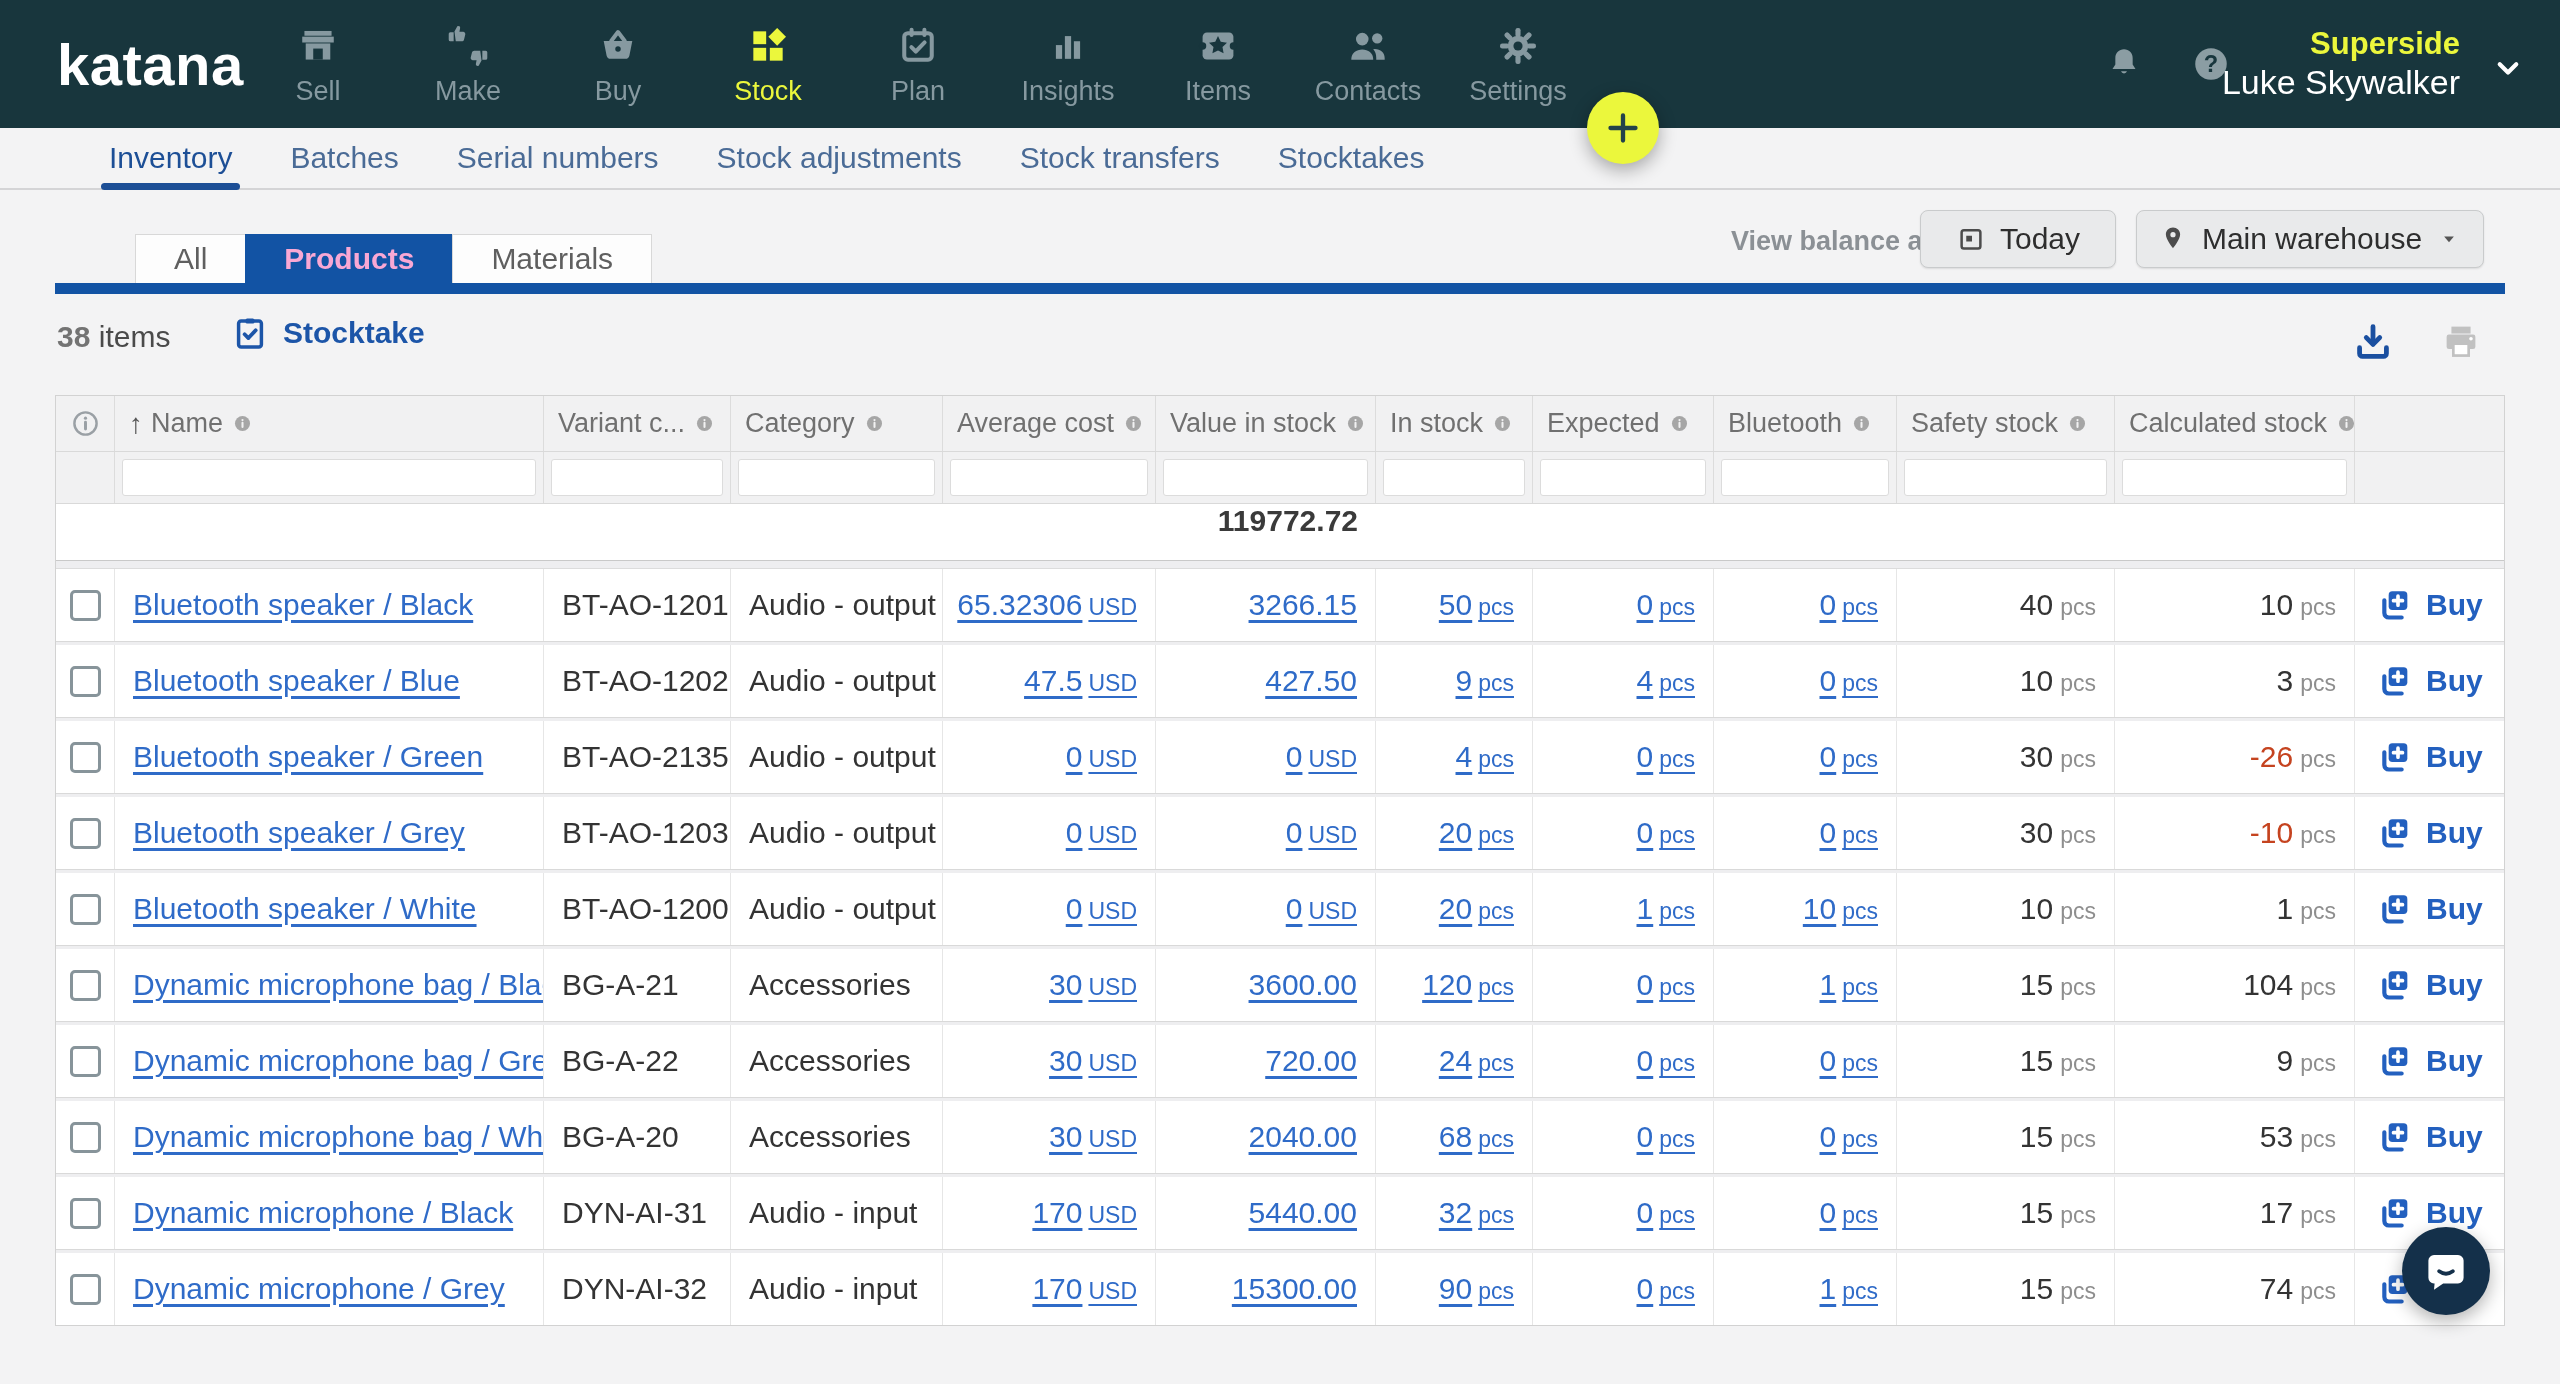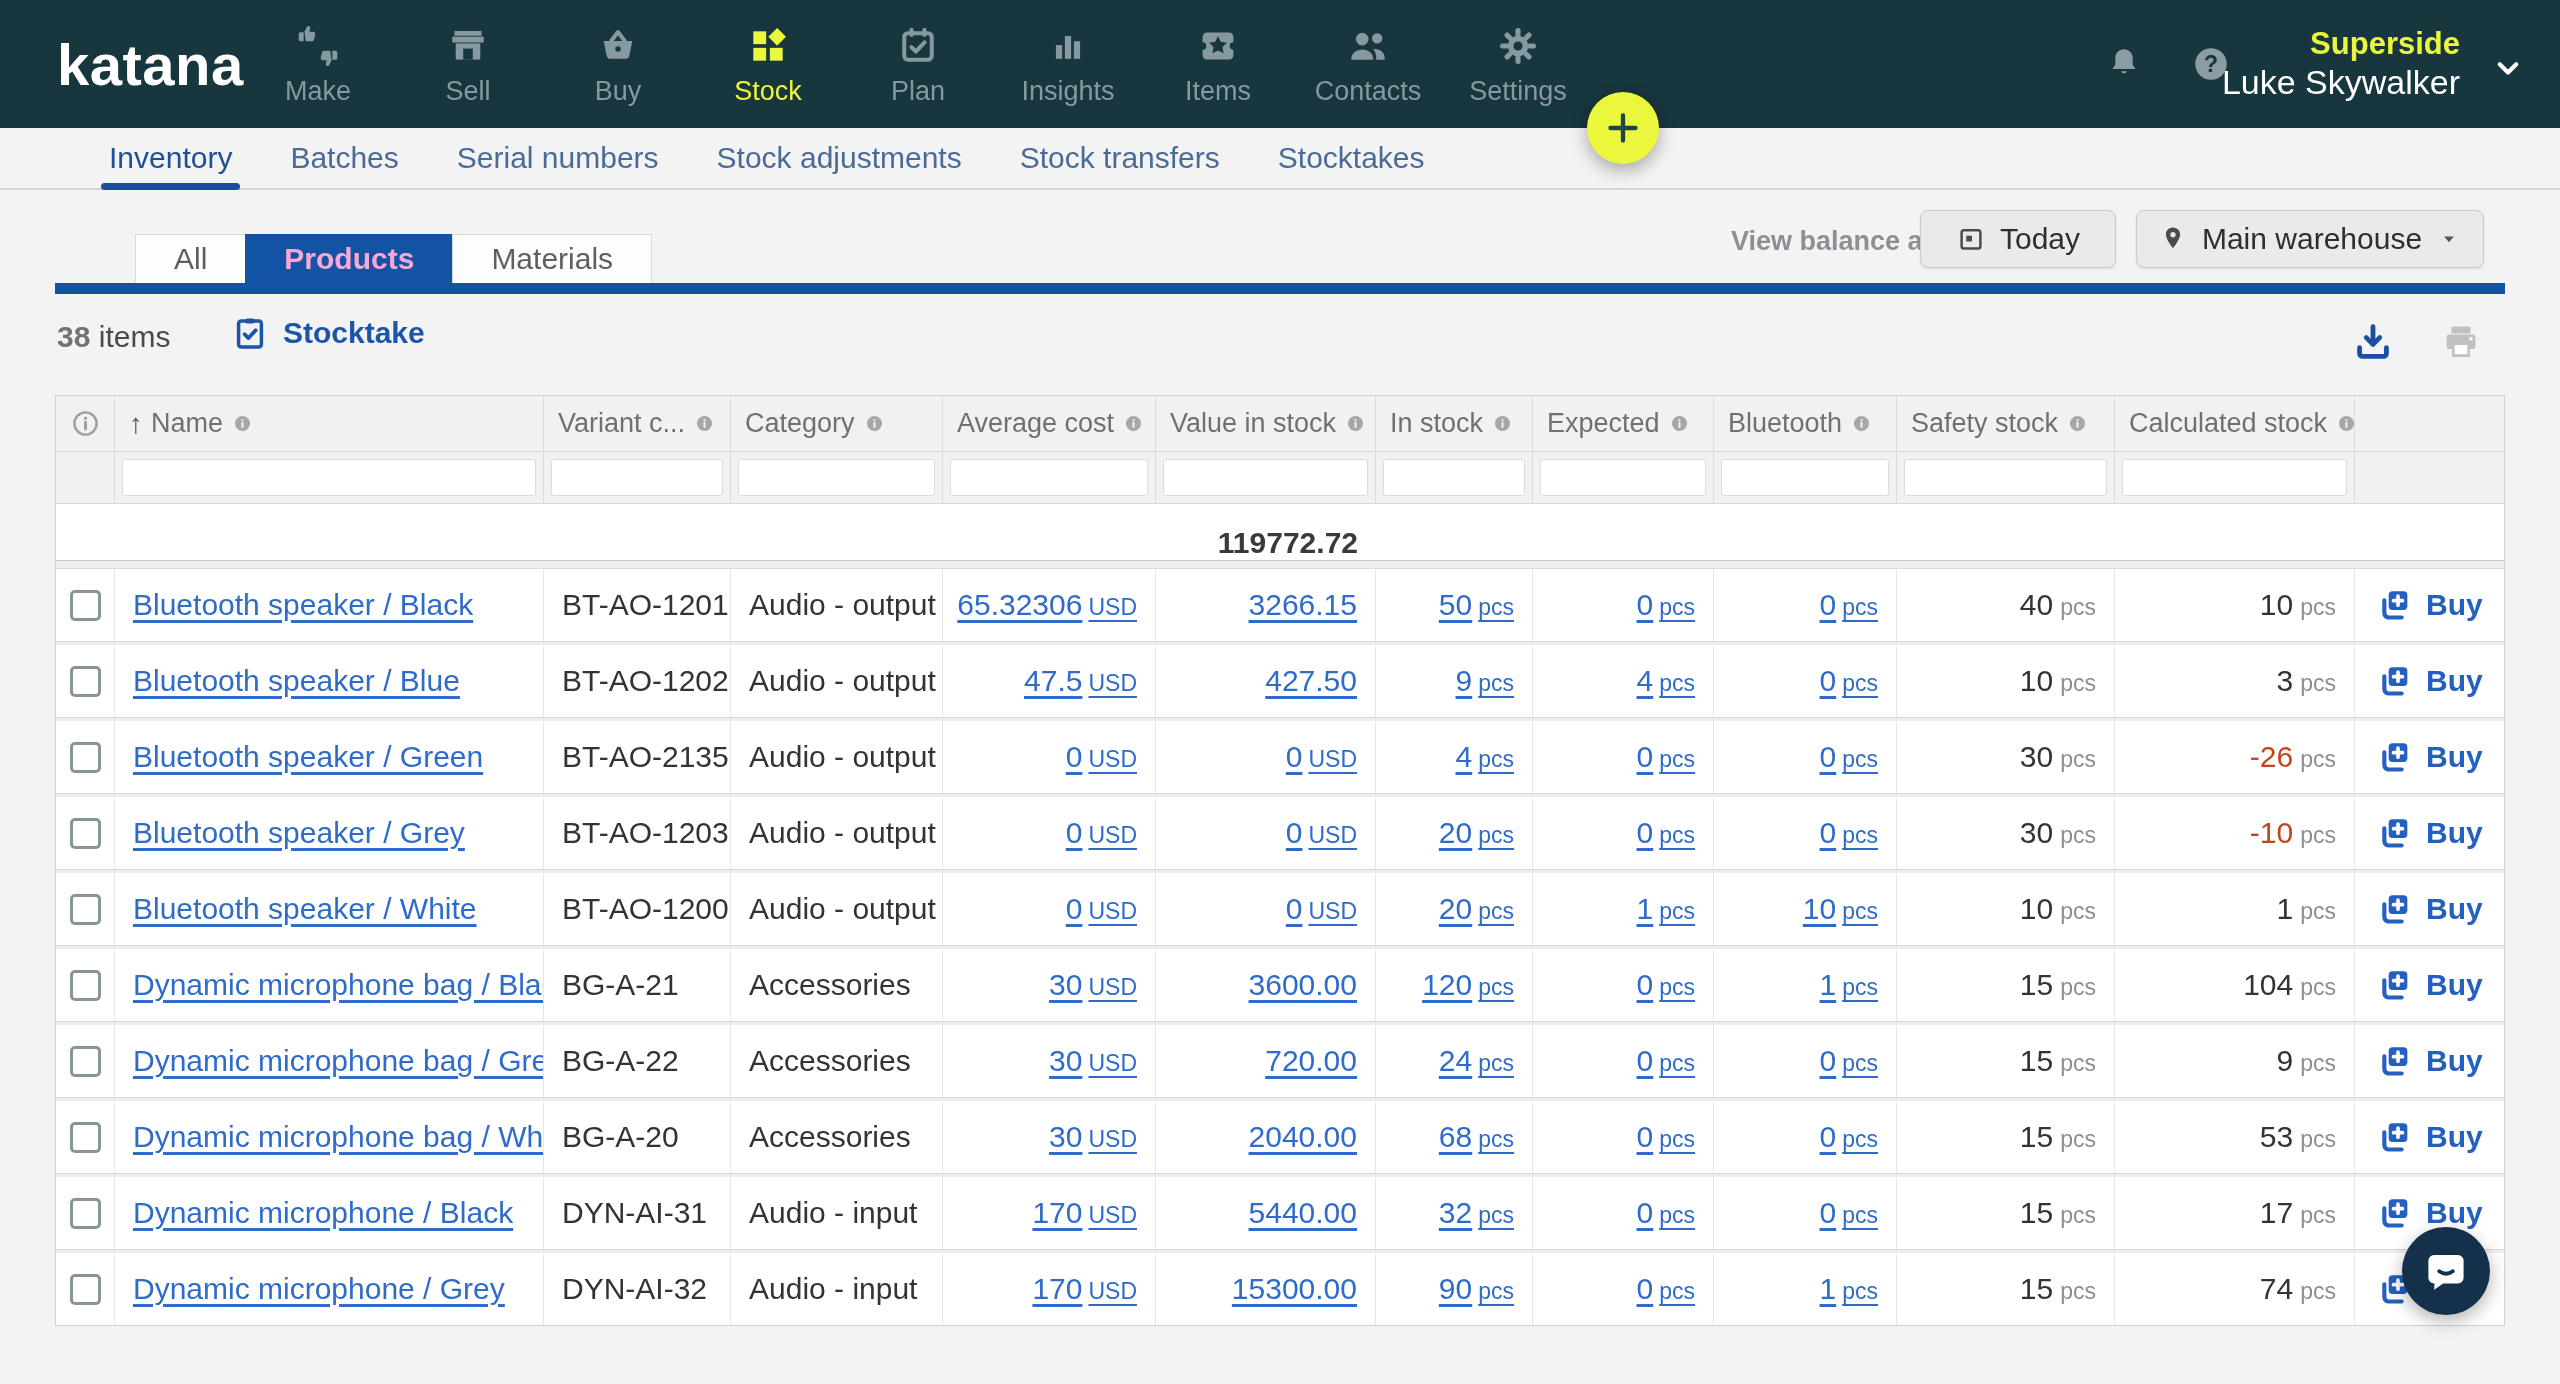--- a/index.html
+++ b/index.html
@@ -80,21 +80,21 @@
   .hcell{display:flex;align-items:center;gap:10px;font-size:27px;color:#707070;
     border-right:1px solid #dcdcdc;padding:0 14px;overflow:hidden;white-space:nowrap}
   .hcell:last-child{border-right:none}
   .hcell.center{justify-content:center;padding:0}
   .sort-arrow{font-size:28px;color:#555;margin-right:-2px}
   .filters{display:flex;height:52px;background:#f1f1f2;border-bottom:1px solid #d9d9d9}
   .fcell{display:flex;align-items:center;border-right:1px solid #dcdcdc;padding:0 7px}
   .fcell:last-child{border-right:none}
   .fcell input{width:100%;height:37px;border:1px solid #dcdcdc;border-radius:3px;background:#fff;
     outline:none;font-size:26px;padding:0 8px;font-family:"Liberation Sans",sans-serif}
-  .summary{display:flex;height:57px;background:#fff;border-bottom:1px solid #c9c9c9;align-items:flex-end}
+  .summary{display:flex;height:57px;background:#fff;border-bottom:1px solid #c9c9c9;align-items:flex-start}
   .sumcell{padding:0 18px;font-weight:700;font-size:30px;color:#3a3a3a;display:flex;justify-content:flex-end}
   .gap-band{height:8px;background:#eeeef0;border-bottom:1px solid #dcdcdc}
   .rows{background:#eeeef0}
   .trow{display:flex;height:73px;background:#fff;border-bottom:1px solid #d9d9d9;margin-bottom:3px}
   .tcell{display:flex;align-items:center;border-right:1px solid #e6e6e6;padding:0 18px;
     font-size:30px;color:#333;overflow:hidden;white-space:nowrap}
   .tcell:last-child{border-right:none}
   .tcell.right{justify-content:flex-end}
   .tcell.center{justify-content:center;padding:0}
   .name-link{color:var(--link);text-decoration:underline;text-underline-offset:5px;cursor:pointer}
@@ -119,41 +119,41 @@
     box-shadow:0 6px 18px rgba(0,0,0,.30);z-index:9;cursor:pointer}
 </style>
 </head>
 <body>
 
 <header class="topnav">
   <div class="logo">katana</div>
   <nav class="main-menu" id="main-menu">
       <div class="nav-item">
         <span class="nicon">
+          <svg width="44" height="44" viewBox="0 0 24 24" fill="currentColor">
+            <rect x="4.6" y="3.8" width="14.8" height="2.6"></rect>
+            <rect x="3.4" y="6.9" width="17.2" height="3.2"></rect>
+            <rect x="5.3" y="10.6" width="13.4" height="8.8"></rect>
+            <rect x="9.4" y="13.4" width="5.2" height="6" fill="#18363D"></rect>
+          </svg>
+        </span>
+        <span class="nlabel">Sell</span>
+      </div>
+      <div class="nav-item">
+        <span class="nicon">
           <svg width="46" height="46" viewBox="0 0 24 24" fill="currentColor">
             <g transform="translate(-2,-2) scale(0.68)">
               <path d="M7 10h2.6v7H7a1.2 1.2 0 0 1-1.2-1.2v-4.6A1.2 1.2 0 0 1 7 10zm4.2 7h4.6c.8 0 1.5-.55 1.7-1.3l1-3.9a1.7 1.7 0 0 0-1.65-2.1H14l.5-2.6A1.5 1.5 0 0 0 13 5.3l-.6.1-2.2 4.1z"></path>
             </g>
             <g transform="rotate(180 12 12) translate(-2,-2) scale(0.68)">
               <path d="M7 10h2.6v7H7a1.2 1.2 0 0 1-1.2-1.2v-4.6A1.2 1.2 0 0 1 7 10zm4.2 7h4.6c.8 0 1.5-.55 1.7-1.3l1-3.9a1.7 1.7 0 0 0-1.65-2.1H14l.5-2.6A1.5 1.5 0 0 0 13 5.3l-.6.1-2.2 4.1z"></path>
             </g>
           </svg>
         </span>
         <span class="nlabel">Make</span>
-      </div>
-      <div class="nav-item">
-        <span class="nicon">
-          <svg width="44" height="44" viewBox="0 0 24 24" fill="currentColor">
-            <rect x="4.6" y="3.8" width="14.8" height="2.6"></rect>
-            <rect x="3.4" y="6.9" width="17.2" height="3.2"></rect>
-            <rect x="5.3" y="10.6" width="13.4" height="8.8"></rect>
-            <rect x="9.4" y="13.4" width="5.2" height="6" fill="#18363D"></rect>
-          </svg>
-        </span>
-        <span class="nlabel">Sell</span>
       </div>
       <div class="nav-item">
         <span class="nicon">
           <svg width="44" height="44" viewBox="0 0 24 24">
             <path d="M8.3 9.3 12 4.4l3.7 4.9" fill="none" stroke="currentColor" stroke-width="2.2" stroke-linecap="round" stroke-linejoin="round"></path>
             <path d="M4.2 9.3h15.6l-1.6 8a2.2 2.2 0 0 1-2.2 1.7H8a2.2 2.2 0 0 1-2.2-1.7z" fill="currentColor"></path>
             <circle cx="12" cy="13.6" r="1.5" fill="#18363D"></circle>
           </svg>
         </span>
         <span class="nlabel">Buy</span>

